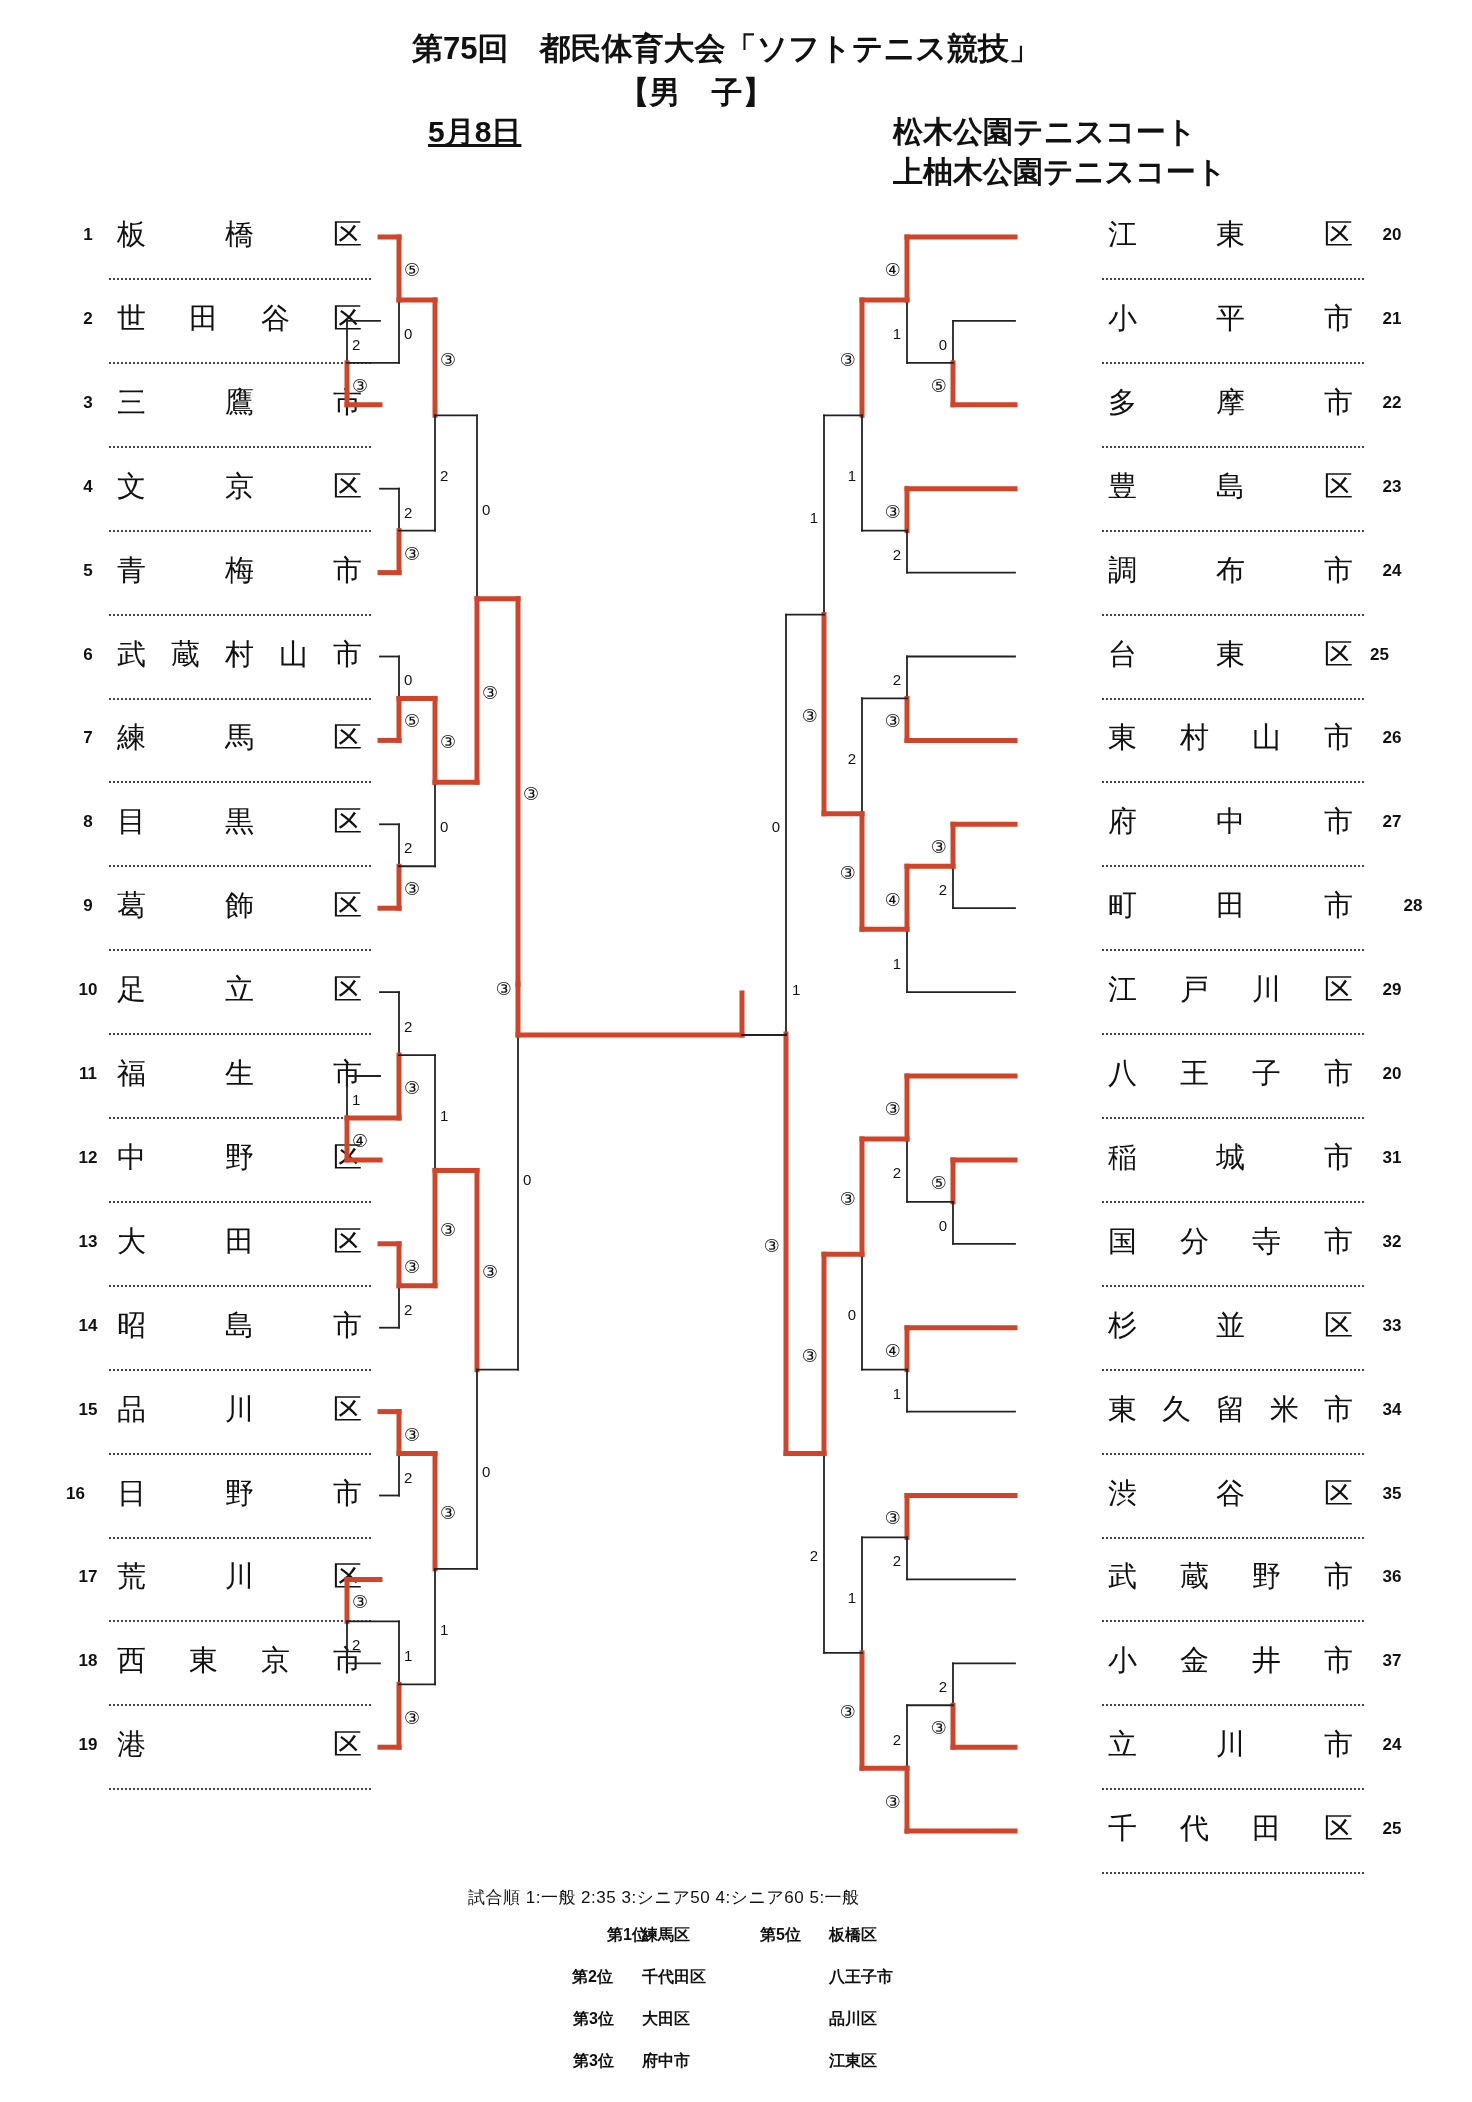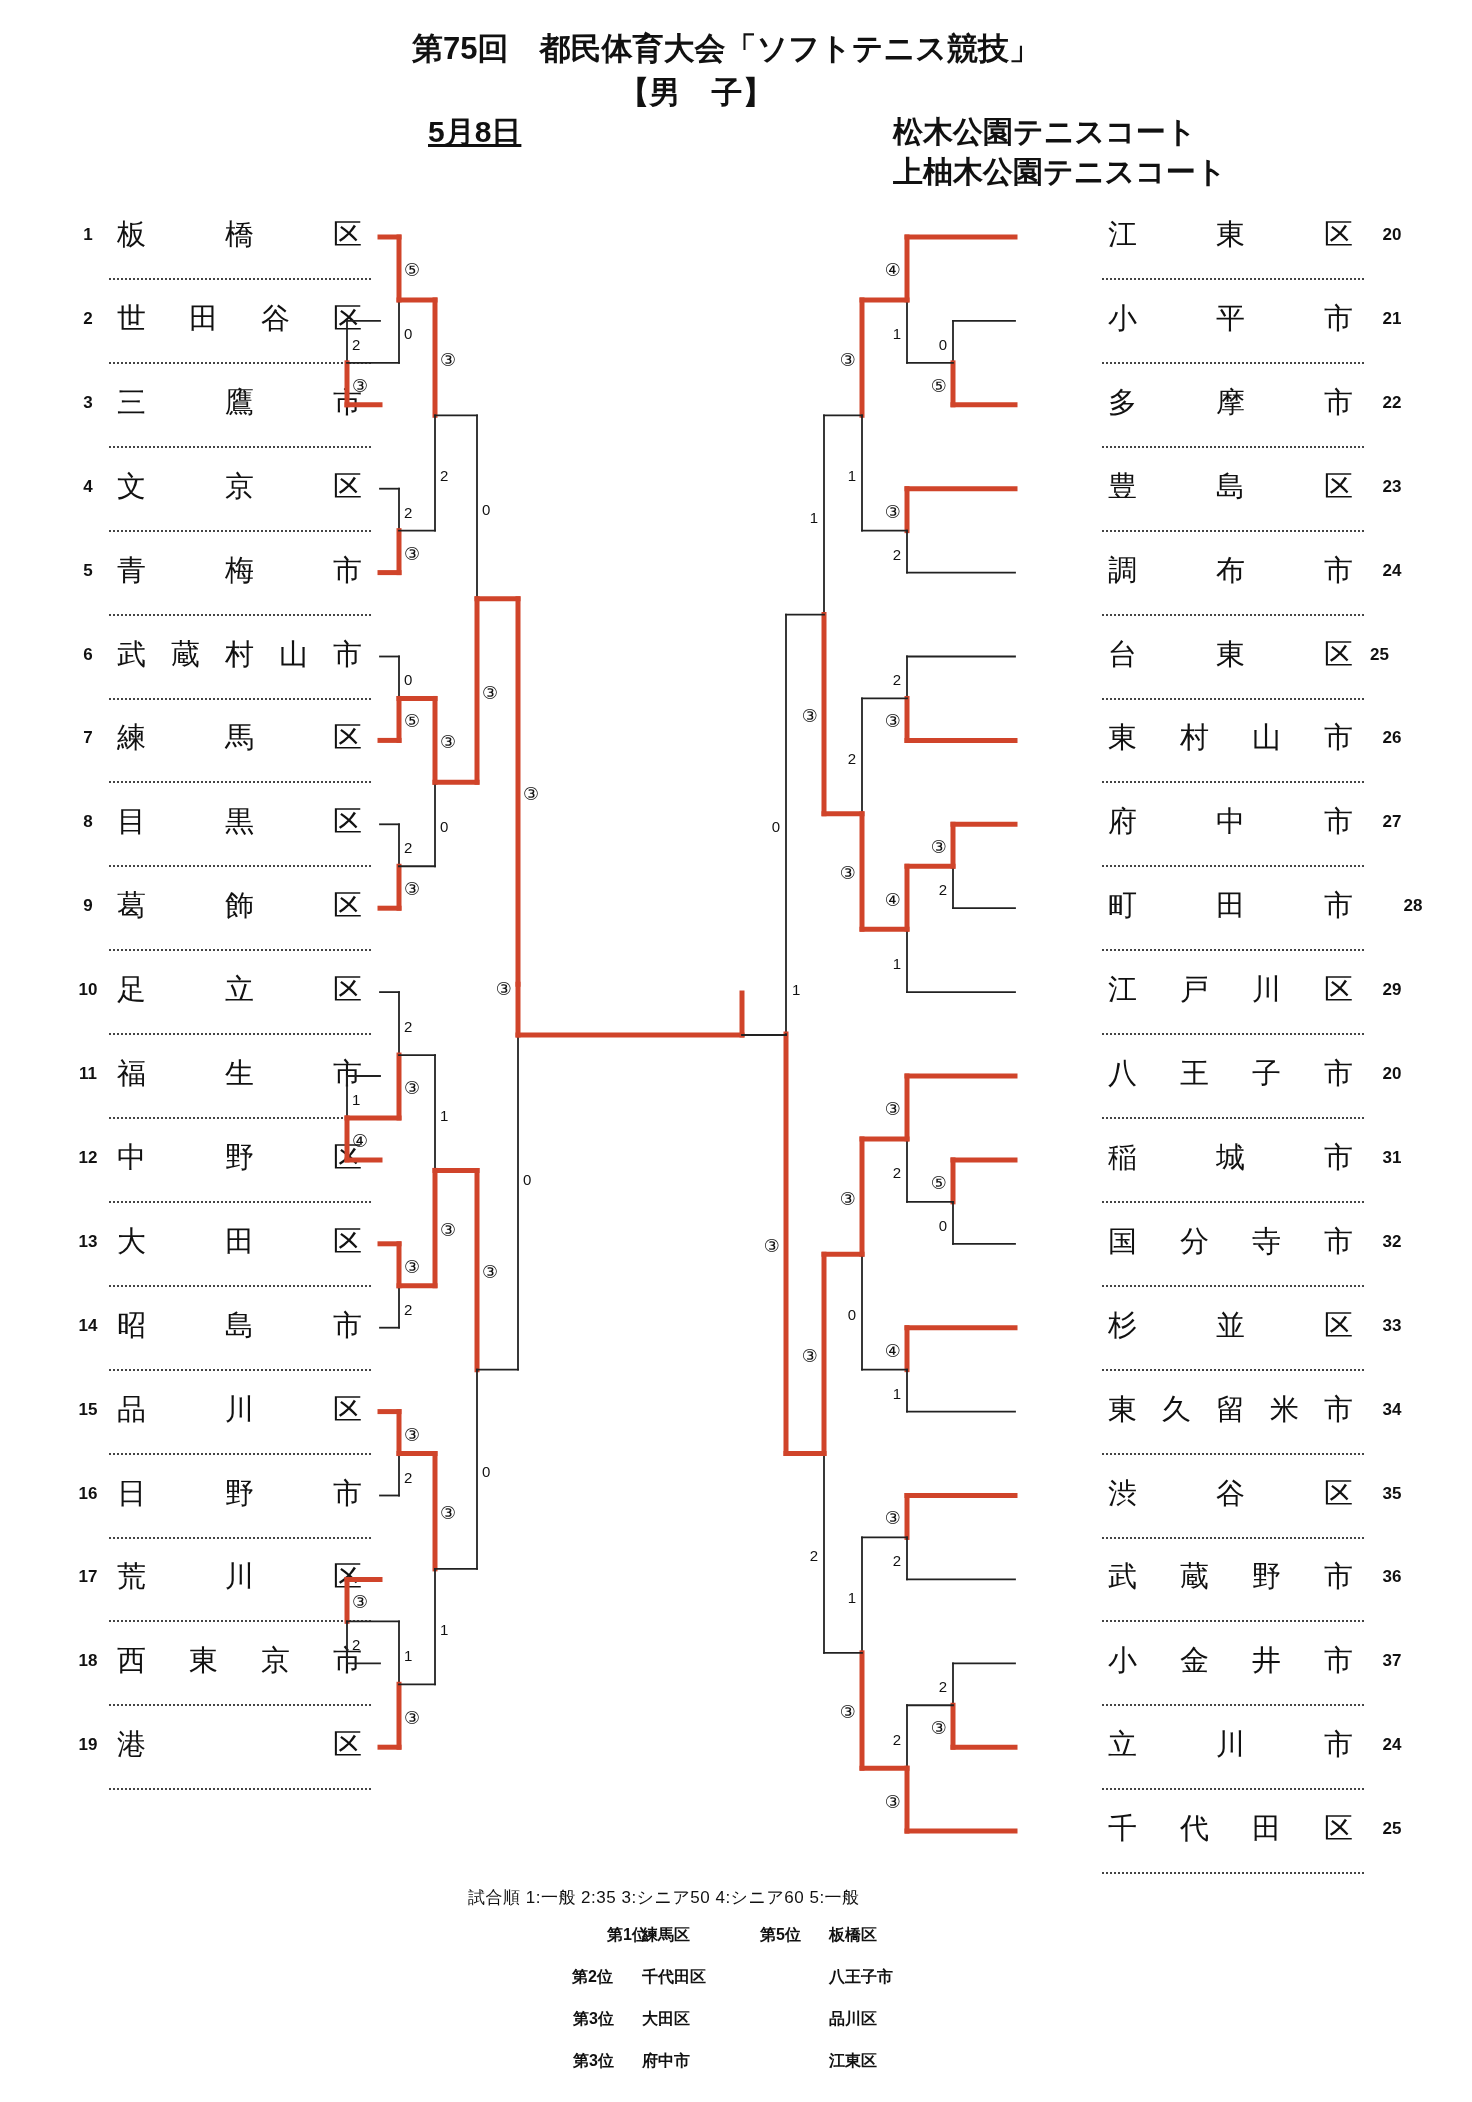--- a/index.html
+++ b/index.html
@@ -164,21 +164,21 @@
     <div class="team" style="top: 1389.6px; left: 0px;">
       <div class="num" style="left: 66px; text-align: center;">15</div>
       <div class="name" style="left: 117px;">
         <span>品</span>
         <span>川</span>
         <span>区</span>
       </div>
     </div>
     <div class="dots" style="top: 1452.6px; left: 109px; width: 262px;"></div>
     <div class="team" style="top: 1473.5px; left: 0px;">
-      <div class="num" style="left: 66px; text-align: center;">16</div>
+      <div class="num" style="left: 66px; ">16</div>
       <div class="name" style="left: 117px;">
         <span>日</span>
         <span>野</span>
         <span>市</span>
       </div>
     </div>
     <div class="dots" style="top: 1536.5px; left: 109px; width: 262px;"></div>
     <div class="team" style="top: 1557.4px; left: 0px;">
       <div class="num" style="left: 66px; text-align: center;">17</div>
       <div class="name" style="left: 117px;">

